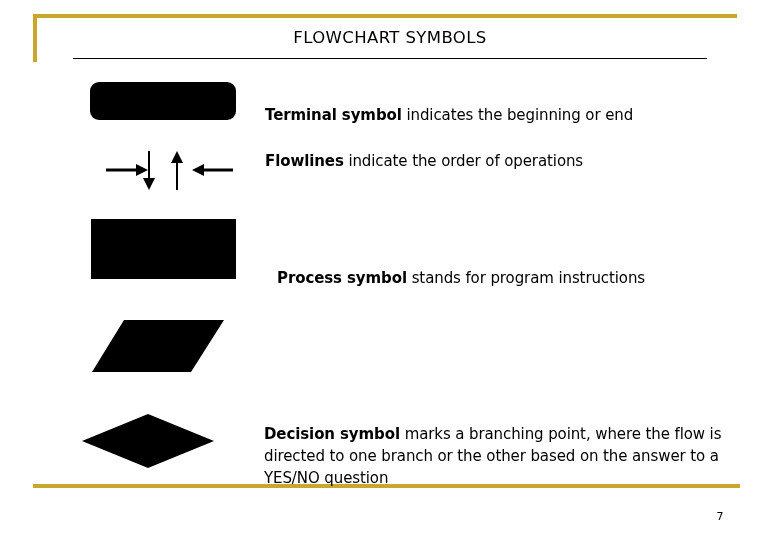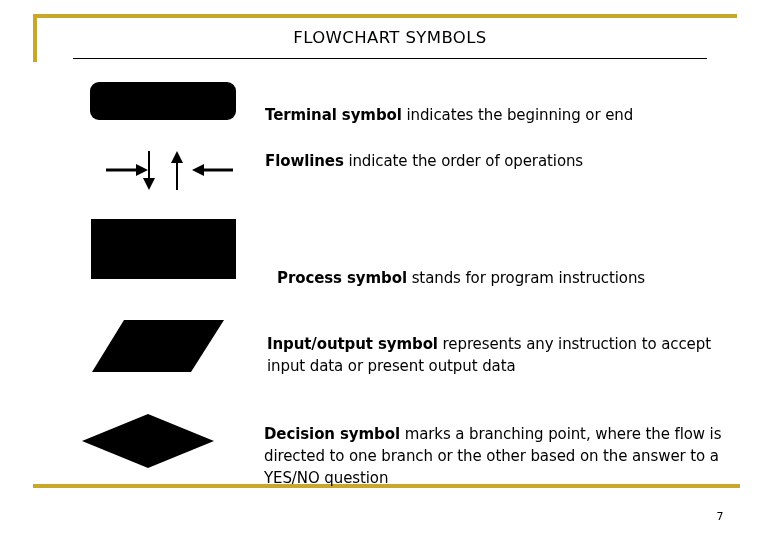--- a/index.html
+++ b/index.html
@@ -184,23 +184,20 @@
   <div class="sym-process"></div>
   <div class="row-text" style="left:277px; top:239px; width:465px;margin-top:28px;">
     <b>Process symbol</b><span> stands for program instructions</span>
   </div>
 
   <div class="sym-parallelogram">
     <svg width="136" height="56" viewBox="0 0 136 56" xmlns="http://www.w3.org/2000/svg">
       <polygon points="34,2 134,2 101,54 2,54" fill="#000"></polygon>
     </svg>
   </div>
-  <div class="row-text" style="left:267px; top:333px; width:480px;">
-    <b>Input/output symbol</b><span> represents any instruction to accept input data or present output data</span>
-  </div>
 
   <div class="sym-diamond">
     <svg width="136" height="58" viewBox="0 0 136 58" xmlns="http://www.w3.org/2000/svg">
       <polygon points="68,2 134,29 68,56 2,29" fill="#000"></polygon>
     </svg>
   </div>
   <div class="row-text" style="left:264px; top:404px; width:487px;margin-top:19px;">
     <b>Decision symbol</b><span> marks a branching point, where the flow is directed to one branch or the other based on the answer to a YES/NO question</span>
   </div>
 

